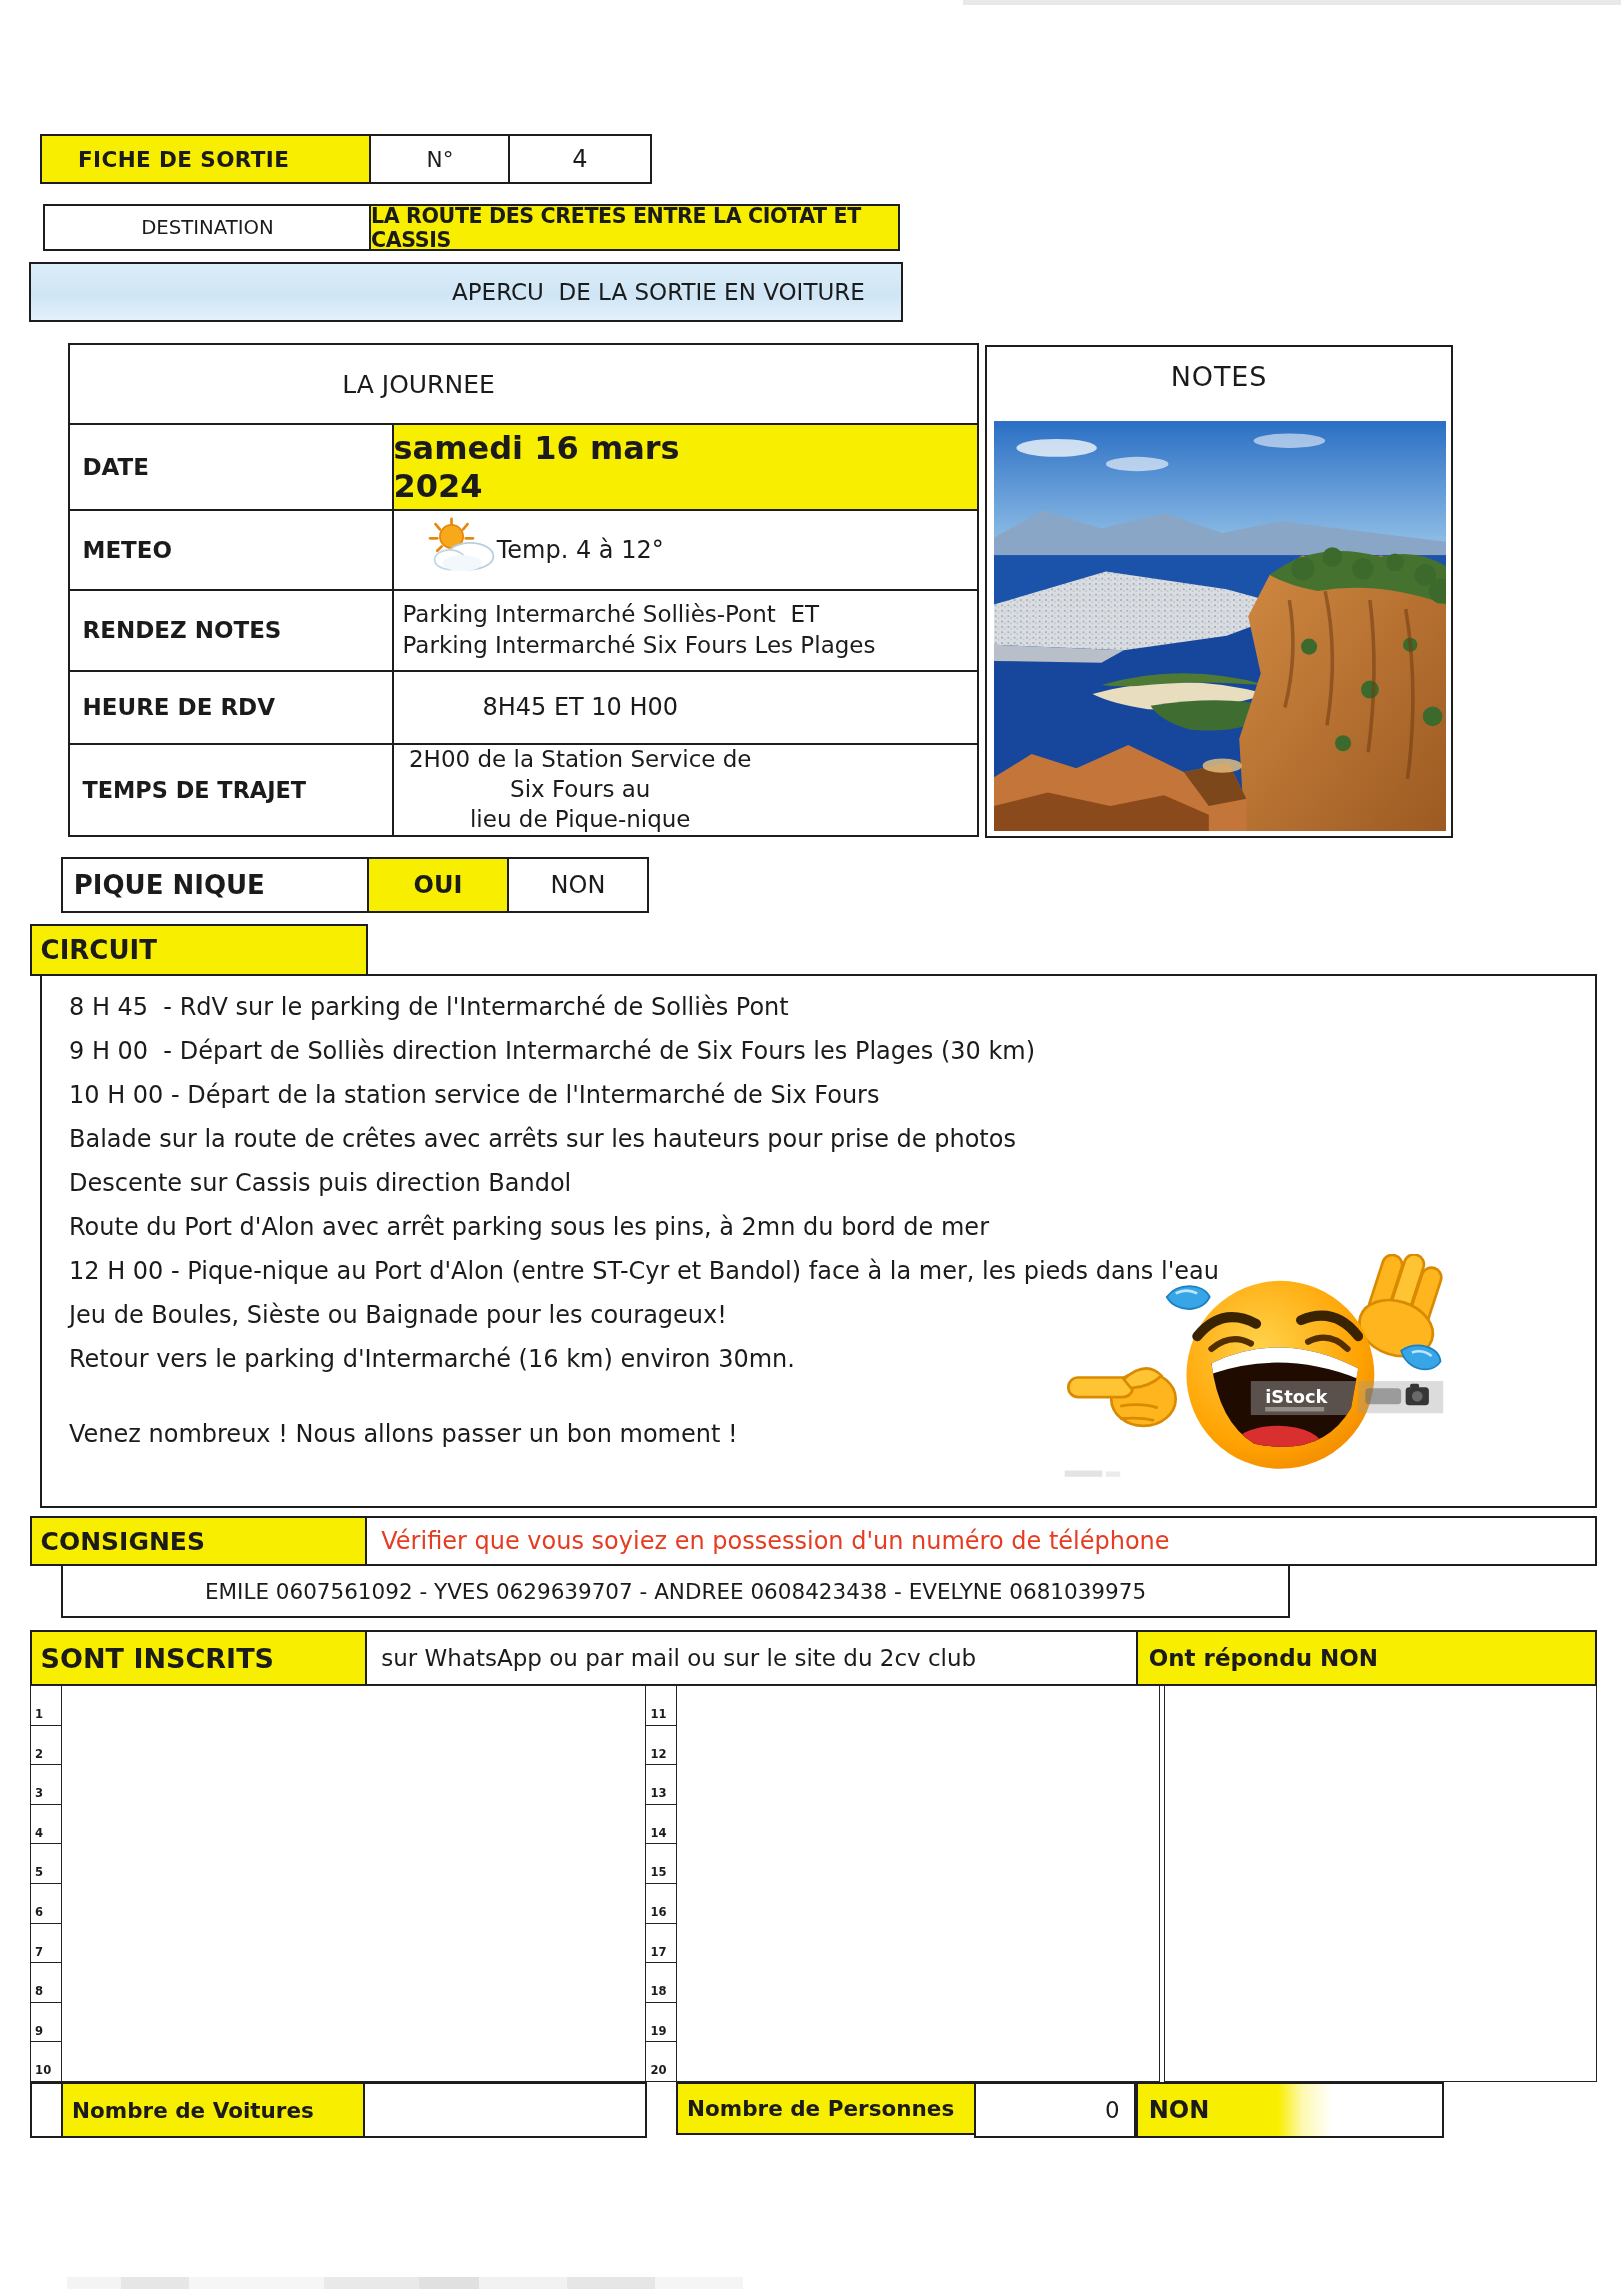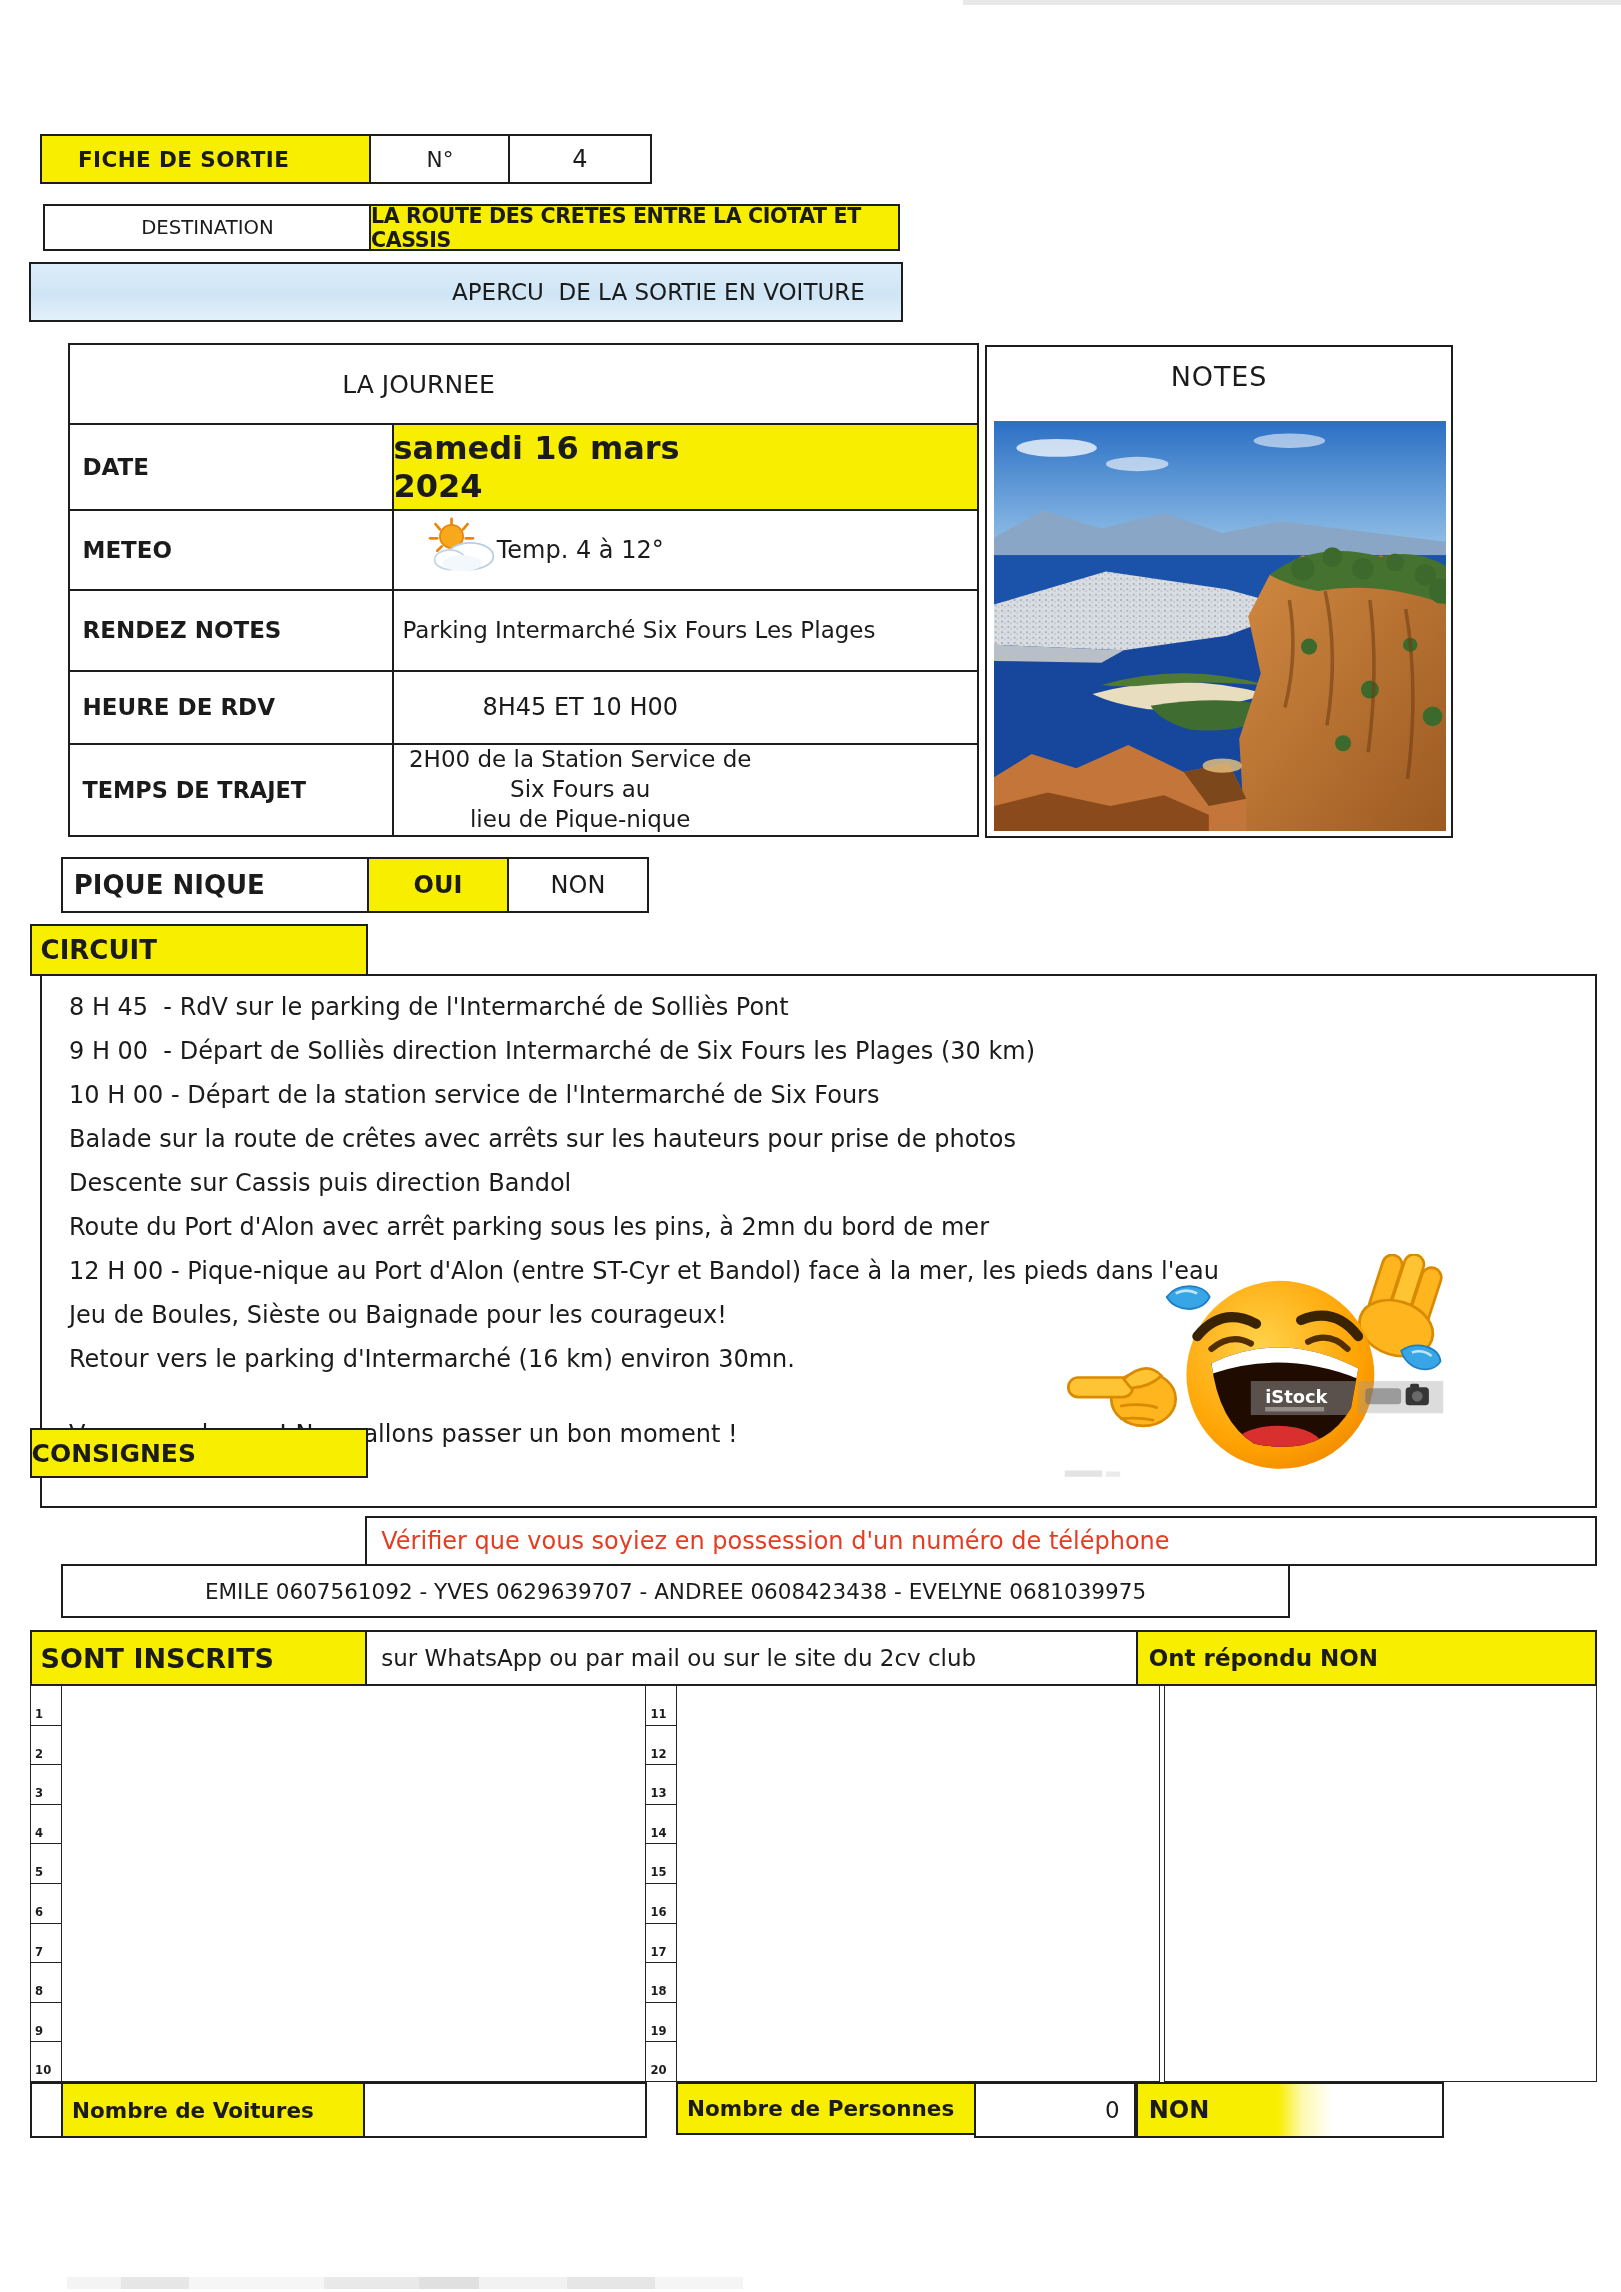--- a/index.html
+++ b/index.html
@@ -87,20 +87,21 @@
           <ellipse cx="24" cy="48" rx="17" ry="11" fill="#ffffff" stroke="#c3d6e4" stroke-width="2"></ellipse>
           <ellipse cx="38" cy="52" rx="22" ry="9" fill="#f2f8fc"></ellipse>
         </svg>
         <div class="val-center" style="height:100%;">Temp. 4 à 12°</div>
       </div>
     </div>
 
     <div class="info-row" style="flex:1;">
       <div class="info-label lbl-cell">RENDEZ NOTES</div>
       <div class="info-value two-line" style="padding-left:9px;font-size:23px;line-height:1.35;">
+        <div class="pre">Parking Intermarché Solliès-Pont  ET</div>
         <div class="pre">Parking Intermarché Six Fours Les Plages</div>
       </div>
     </div>
 
     <div class="info-row" style="flex:0.92;">
       <div class="info-label lbl-cell">HEURE DE RDV</div>
       <div class="info-value val-center">8H45 ET 10 H00</div>
     </div>
 
     <div class="info-row" style="flex:1;">
@@ -255,21 +256,21 @@
     </g>
     <g>
       <path d="M380,108 C398,96 422,104 424,120 C414,136 386,130 380,108 Z" fill="#37a5e6" stroke="#1d7fc4" stroke-width="2"></path>
       <path d="M392,110 Q404,106 414,114" stroke="#bfe6fa" stroke-width="3" fill="none"></path>
     </g>
 
     <rect x="4" y="242" width="42" height="7" fill="#9c9c9c" opacity="0.28"></rect>
     <rect x="50" y="243" width="16" height="6" fill="#9c9c9c" opacity="0.2"></rect>
   </svg>
 
-  <div class="abs b3 yellow vc" style="left:29.6px;top:1428px;width:338px;height:50px;">
+  <div class="abs b3 yellow vc" style="left:29.6px;top:1516px;width:338px;height:50px;padding-left:9px;">
     <span style="font-size:25px;font-weight:700;">CONSIGNES</span>
   </div>
   <div class="abs b3 white vc" style="left:365px;top:1516px;width:1232px;height:50px;padding-left:14.3px;">
     <span class="red-text" style="font-size:24px;">Vérifier que vous soyiez en possession d'un numéro de téléphone</span>
   </div>
   <div class="abs b3 white vc hc" style="left:61px;top:1564px;width:1229px;height:54px;">
     <span style="font-size:21.5px;">EMILE 0607561092 - YVES 0629639707 - ANDREE 0608423438 - EVELYNE 0681039975</span>
   </div>
 
   <div class="abs b3 yellow vc" style="left:29.6px;top:1630px;width:338px;height:56px;padding-left:9px;">

